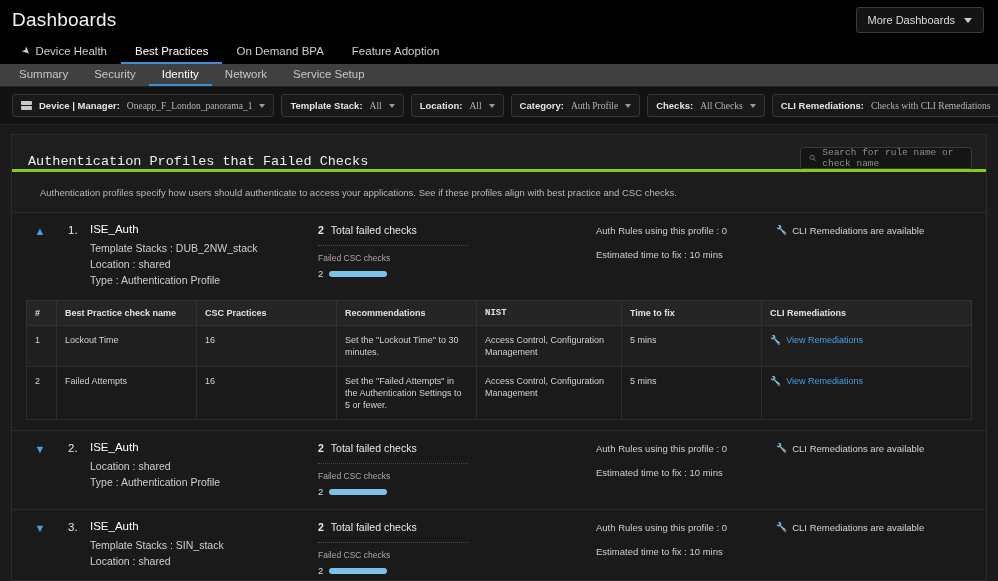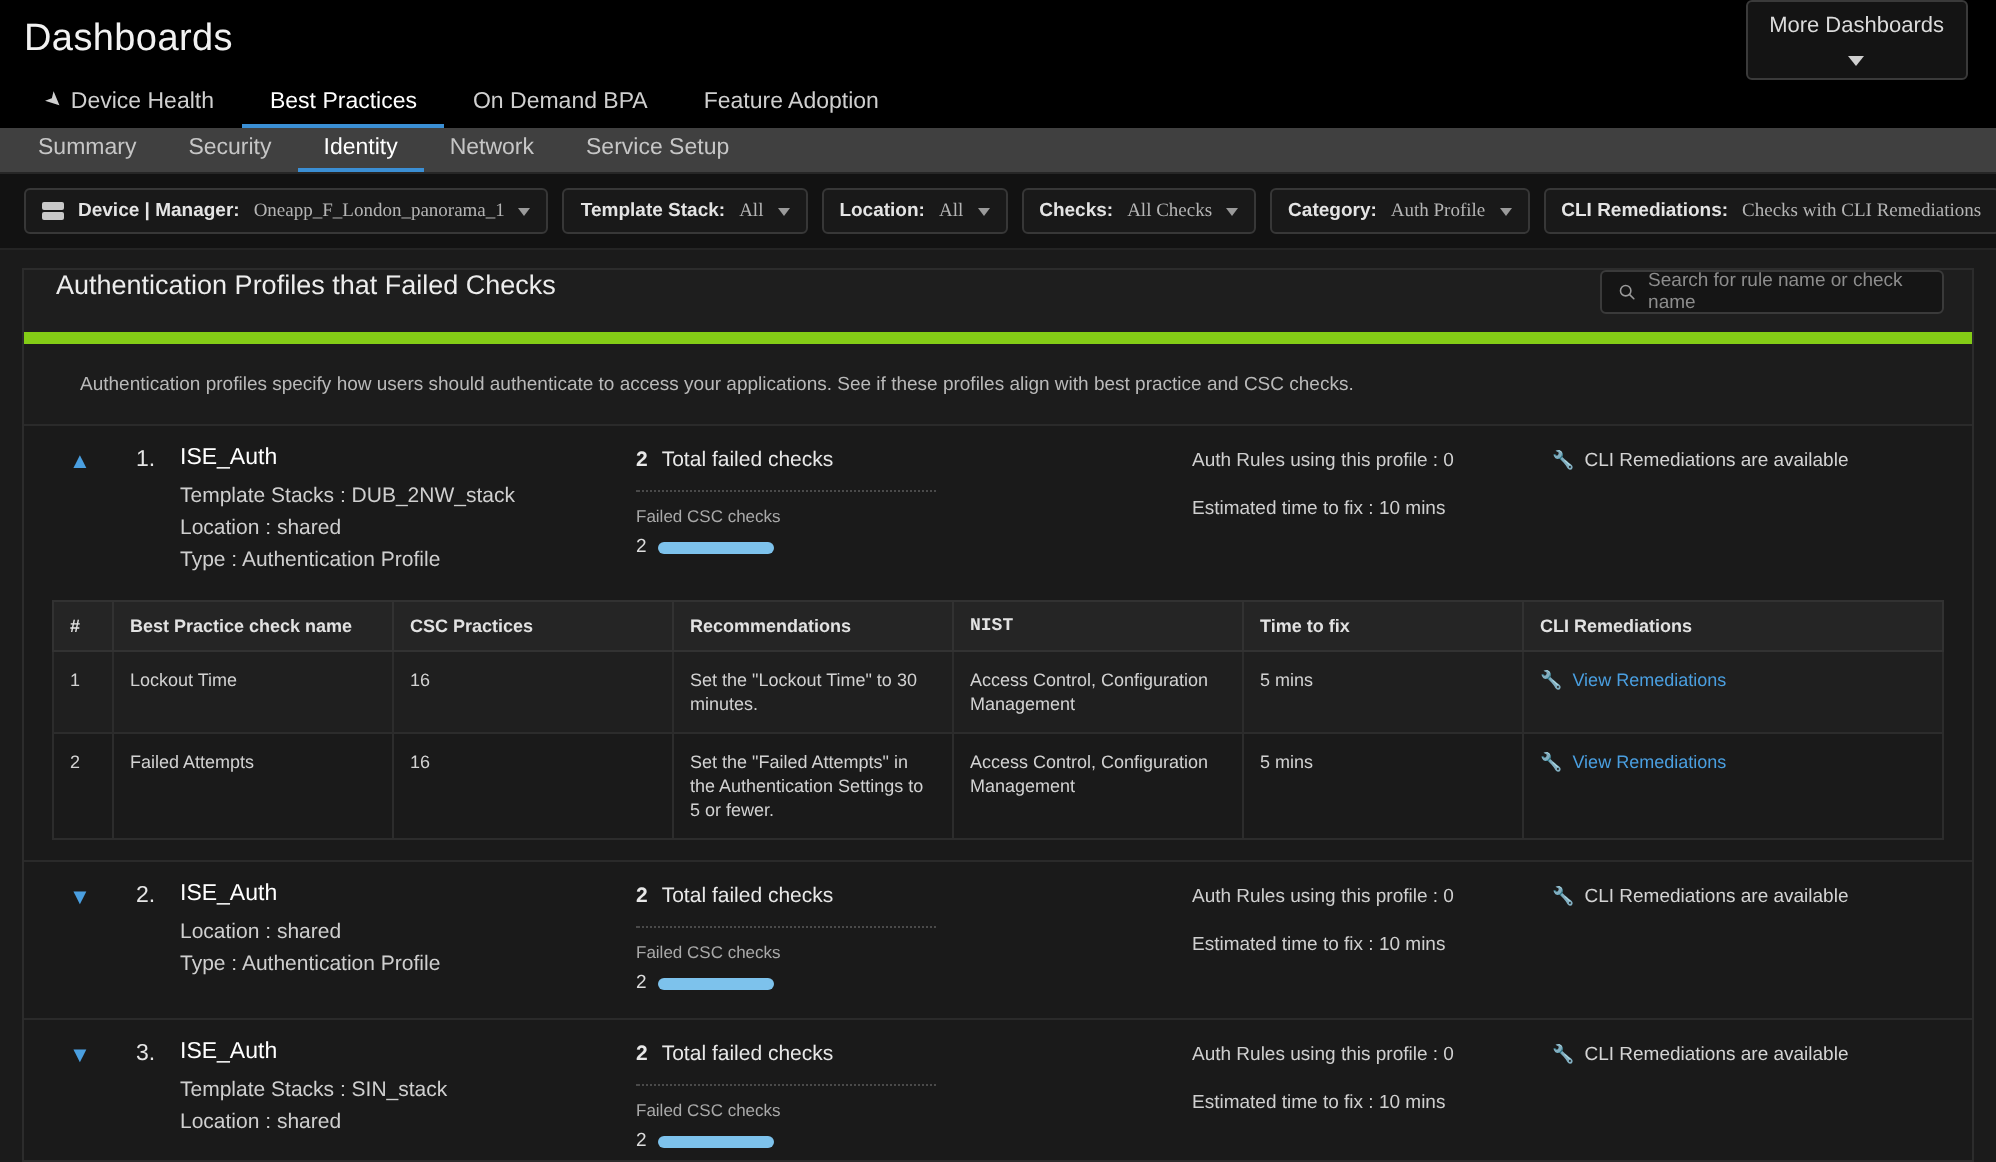--- a/index.html
+++ b/index.html
@@ -15,21 +15,21 @@
   
   .topbar {
     height: 40px; background: #000; flex: 0 0 40px;
     display: flex; align-items: center; justify-content: space-between;
     padding: 0 14px 0 12px;
   }
   .app-title { font-size: 19px; color: #f2f2f2; font-weight: 400; letter-spacing: .2px; }
   .more-dash {
     border: 1px solid #3a3a3a; background: #141414; color: #dcdcdc;
     font-size: 11px; padding: 6px 11px; border-radius: 3px;
-    display: flex; align-items: center; gap: 9px; cursor: pointer; flex-direction: column;
+    display: flex; align-items: center; gap: 9px; cursor: pointer;
   }
 
   
   .tabs-primary {
     height: 24px; background: #000; flex: 0 0 24px;
     display: flex; align-items: flex-end; padding-left: 8px; gap: 0;
   }
   .tab-p {
     font-size: 11.5px; color: #cfcfcf; padding: 0 14px 5px 14px;
     display: flex; align-items: center; gap: 5px; cursor: pointer;
@@ -66,22 +66,22 @@
   .caret-lg { width: 0; height: 0; border-left: 4.5px solid transparent; border-right: 4.5px solid transparent; border-top: 5px solid #cfcfcf; }
   .dev-ico { display: flex; flex-direction: column; gap: 1.5px; }
   .dev-ico i { display: block; width: 11px; height: 4px; background: #c9c9c9; border-radius: 1px; }
 
   
   .card {
     margin: 9px 11px 0 11px; background: #1e1e1e; border: 1px solid #2c2c2c;
     flex: 1 1 auto; overflow: hidden; display: flex; flex-direction: column;
   }
   .card-head {
-    height: 37px; flex: 0 0 37px; display: flex; align-items: flex-start;
-    justify-content: space-between; padding: 0 14px 0 16px; border-bottom: 6px solid #84cc16;
+    height: 37px; flex: 0 0 37px; display: flex; align-items: flex-end;
+    justify-content: space-between; padding: 0 14px 0 16px; border-bottom: 3px solid #84cc16; font-family: Liberation Mono, monospace;
   }
   .card-title { font-size: 13.5px; color: #ededed; }
   .search {
     border: 1px solid #3a3a3a; background: #151515; border-radius: 3px;
     height: 22px; width: 172px; display: flex; align-items: center; gap: 6px; padding: 0 8px;
   }
   .search span { font-size: 9.5px; color: #8d8d8d; }
   .card-desc {
     font-size: 9.5px; color: #b9b9b9; padding: 15px 16px 14px 28px;
     border-bottom: 1px solid #2a2a2a; background: #1c1c1c;
@@ -178,27 +178,27 @@
       <b>Template Stack:</b>
       <span class="val">All</span>
       <span class="caret"></span>
     </div>
     <div class="pill">
       <b>Location:</b>
       <span class="val">All</span>
       <span class="caret"></span>
     </div>
     <div class="pill">
+      <b>Category:</b>
+      <span class="val">Auth Profile</span>
+      <span class="caret"></span>
+    </div>
+    <div class="pill">
       <b>Checks:</b>
       <span class="val">All Checks</span>
-      <span class="caret"></span>
-    </div>
-    <div class="pill">
-      <b>Category:</b>
-      <span class="val">Auth Profile</span>
       <span class="caret"></span>
     </div>
     <div class="pill">
       <b>CLI Remediations:</b>
       <span class="val">Checks with CLI Remediations</span>
 
     </div>
 
   </div>
 

